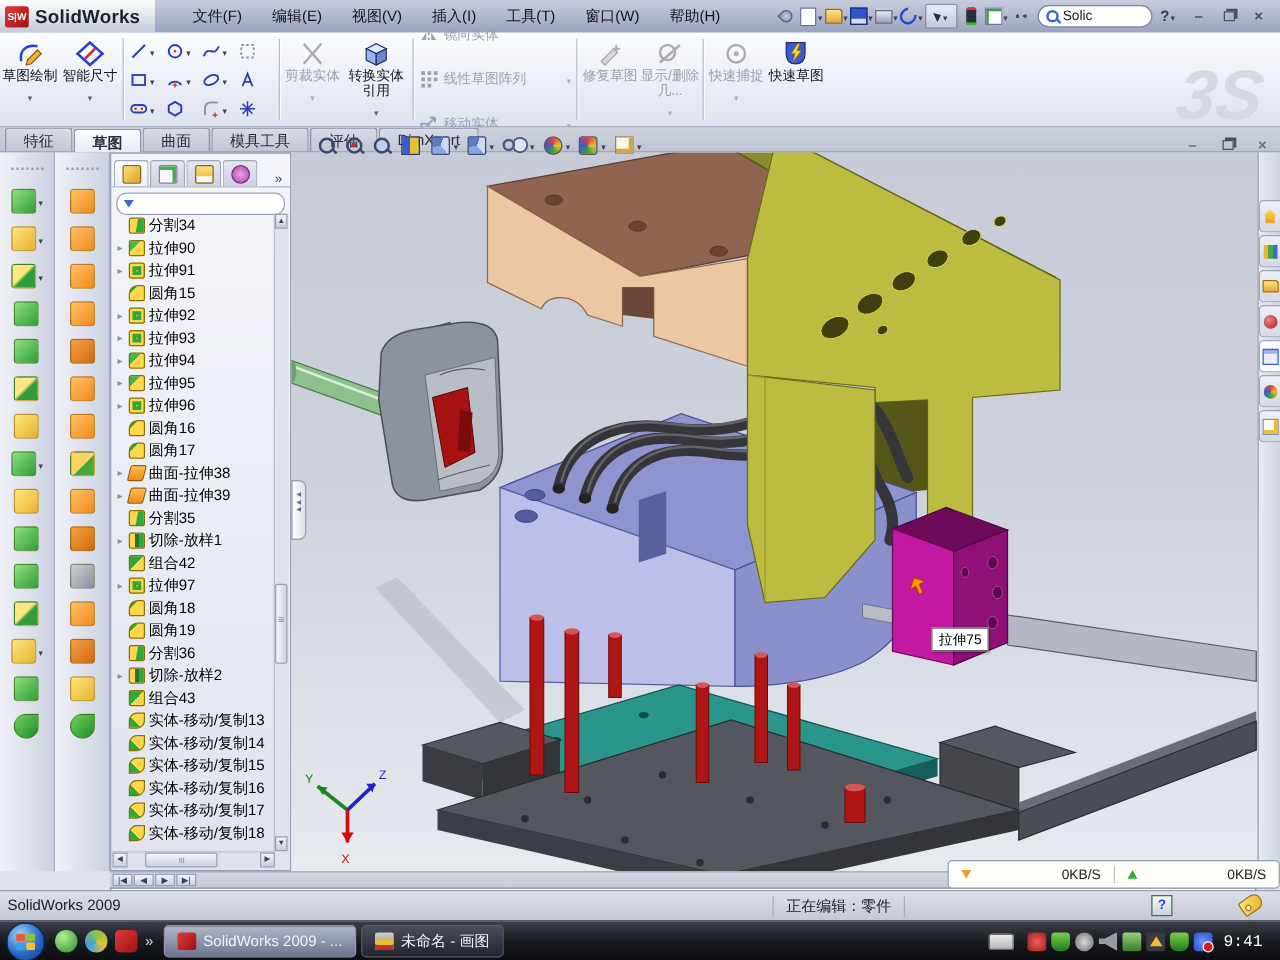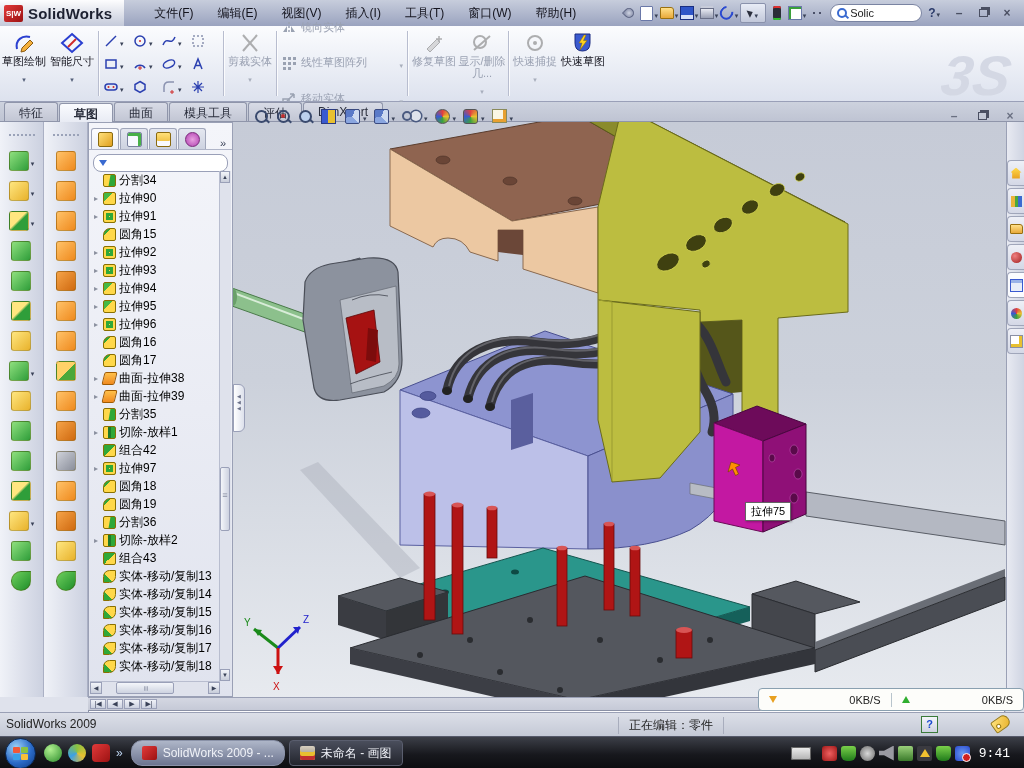--- a/index.html
+++ b/index.html
@@ -221,21 +221,21 @@
   .ql{display:flex;align-items:center;gap:6px;margin-right:6px;}
   .ql i{width:18px;height:18px;display:block;border-radius:4px;}
   .ql-green i{background:radial-gradient(circle at 35% 30%,#b0f090,#2a8a2a);border-radius:50%;}
   .ql-ball i{background:conic-gradient(#8ac242,#e8c030,#3aa0e8,#8ac242);border-radius:50%;}
   .ql-sw i{background:linear-gradient(135deg,#e23a3a,#9c1212);}
   .ql-chev{color:#bcd4f0;font-size:12px;}
   .ql-chev::after{content:"»";}
   .tkbtn{height:24px;display:flex;align-items:center;gap:6px;padding:0 10px;margin-right:4px;
       border:1px solid #5a5e6e;border-radius:4px;background:linear-gradient(#4a4e5c,#23252d);
       color:#f0f2f8;font-size:12px;max-width:175px;white-space:nowrap;overflow:hidden;}
-  .tkbtn.active{background:linear-gradient(#aeb6c8,#6d7590);border-color:#8a92a8;border-radius:11px;}
+  .tkbtn.active{background:linear-gradient(#aeb6c8,#6d7590);border-color:#8a92a8;}
   .tkbtn i{width:15px;height:14px;flex:none;display:block;border-radius:2px;}
   .ic-sw{background:linear-gradient(135deg,#e23a3a,#9c1212);}
   .ic-paint{background:linear-gradient(#d8d0c0,#8a8578);box-shadow:inset 0 -4px 0 #c03030, inset 0 -8px 0 #e8c030;}
   .traywrap{margin-left:auto;display:flex;align-items:center;gap:5px;padding-right:8px;}
   .kbd{width:20px;height:13px;background:linear-gradient(#f0f0f0,#b0b0b0);border-radius:2px;
       box-shadow:inset 0 0 0 1px #666;margin-right:6px;}
   .tray{display:flex;align-items:center;gap:4px;}
   .tray i{width:15px;height:15px;display:block;}
   .tr-red i{background:radial-gradient(#f06060,#a01818);border-radius:3px;}
   .tr-gshield i,.tr-gshield2 i{background:linear-gradient(#7ad04a,#1f7a1a);border-radius:3px 3px 6px 6px;}
@@ -418,20 +418,31 @@
             <path d="M8 2 V14 M2 8 H14 M4 4 L12 12 M12 4 L4 12" stroke="#2a3fb0" stroke-width="1.2"></path>
           </svg>
         </span>
     </div>
     <div class="rb-sep"></div>
     <div class="rbtn dis">
       <svg width="24" height="22">
           <path d="M5 3 C10 9 14 13 19 19 M19 3 C14 9 10 13 5 19" stroke="#6a7288" stroke-width="2" fill="none"></path>
         </svg>
       <span class="rlabel">剪裁实体</span>
+        <span class="rcar"></span>
+    </div>
+    <div class="rbtn en" style="width:54px">
+      <svg width="24" height="22">
+          <g stroke="#24307a" stroke-width="1">
+            <polygon points="4,7 12,3 20,7 12,11" fill="#dfe8fb"></polygon>
+            <polygon points="4,7 12,11 12,20 4,16" fill="#9db4e8"></polygon>
+            <polygon points="20,7 12,11 12,20 20,16" fill="#6d86cf"></polygon>
+          </g>
+        </svg>
+      <span class="rlabel">转换实体引用</span>
         <span class="rcar"></span>
     </div>
     <div class="rb-sep"></div>
     <div class="rowgroup">
       <div class="rrow dis">
         <svg width="16" height="16">
             <path d="M8 2 V14" stroke="#9aa2b2" stroke-width="1.5" stroke-dasharray="2 2"></path>
             <path d="M2 12 L6 6 V12 Z M14 12 L10 6 V12 Z" fill="#9aa2b2"></path>
           </svg>
         <span class="rlabel">镜向实体</span>

